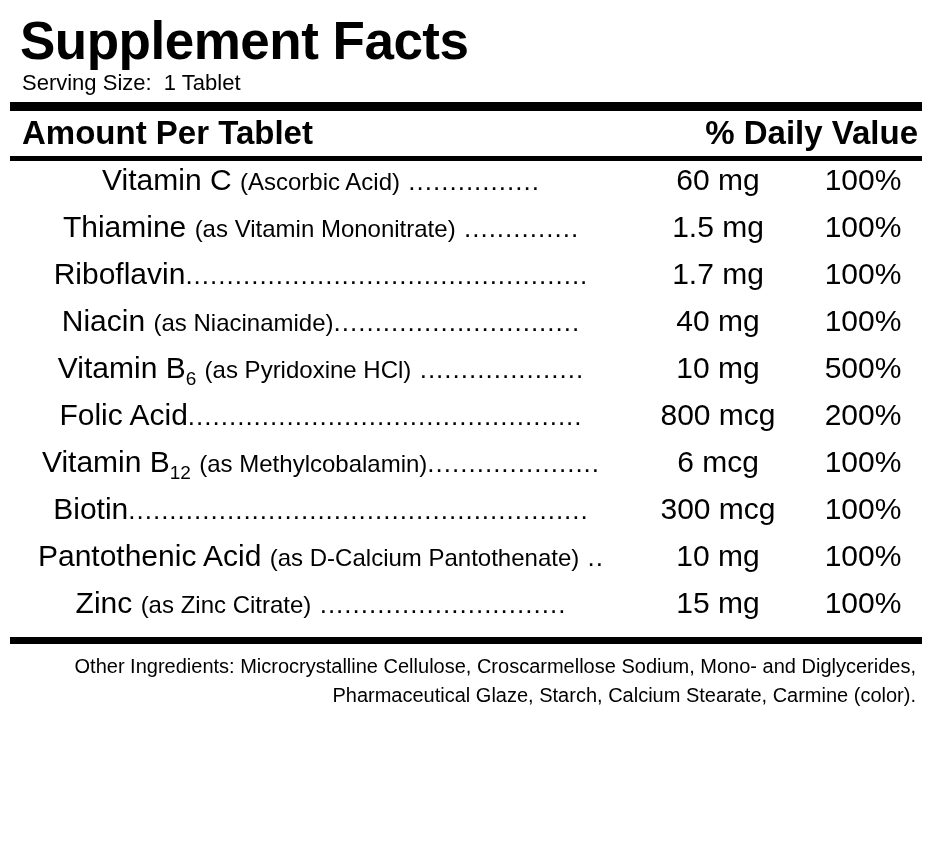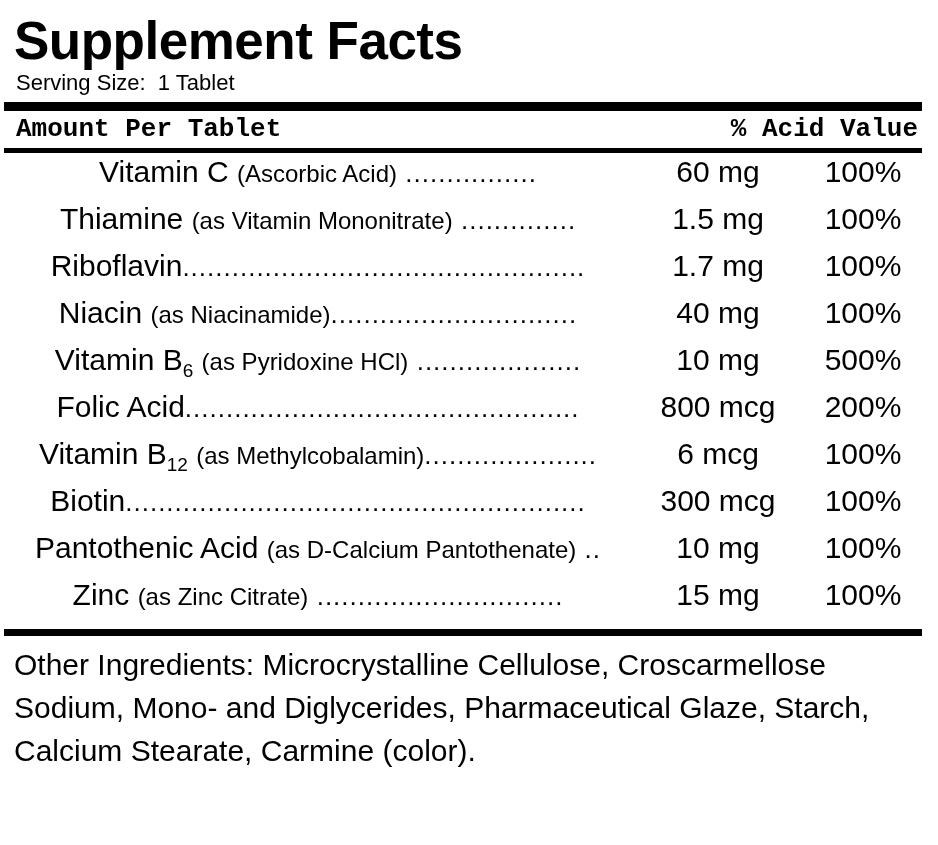--- a/index.html
+++ b/index.html
@@ -13,21 +13,21 @@
     font-family: "Liberation Sans", sans-serif;
     color: #000000;
     overflow: hidden;
   }
 
   .panel {
     position: relative;
     width: 938px;
     height: 845px;
     box-sizing: border-box;
-    padding: 10px 14px 0 2px;
+    padding: 10px 14px 0 8px;
   }
 
   .title {
     font-size: 53px;
     font-weight: bold;
     letter-spacing: -0.5px;
     line-height: 1.02;
     margin: 4px 0 0 12px;
   }
 
@@ -51,24 +51,23 @@
   .rule-bottom {
     height: 7px;
     background: #000;
     margin: 4px 2px 0 2px;
   }
 
   .header-row {
     display: flex;
     justify-content: space-between;
     align-items: baseline;
-    font-size: 26px;
+    font-size: 33px;
     font-weight: bold;
     padding: 3px 6px 4px 14px;
-    font-family: Liberation Mono, monospace;
   }
 
   table.facts {
     width: 100%;
     border-collapse: collapse;
     table-layout: fixed;
     margin-top: 2px;
   }
   table.facts td {
     font-size: 30px;
@@ -108,40 +107,40 @@
   .subscript {
     font-size: 19px;
     vertical-align: sub;
   }
   .leader {
     letter-spacing: 1px;
     font-size: 26px;
   }
 
   .other {
-    font-size: 30px;
+    font-size: 20px;
     line-height: 1.42;
     padding: 8px 8px 0 12px;
-    text-align: left;
+    text-align: right;
   }
 </style>
 </head>
 <body>
 
 <div class="panel">
 
   <div class="title">Supplement Facts</div>
 
   <div class="serving">Serving Size:  1 Tablet</div>
 
   <div class="rule-thick"></div>
 
   <div class="header-row">
     <span>Amount Per Tablet</span>
-    <span>% Acid Value</span>
+    <span>% Daily Value</span>
   </div>
 
   <div class="rule-thin"></div>
 
   <table class="facts">
     <tbody>
       <tr class="row">
         <td class="name-cell"><span class="nm">Vitamin C</span> <span class="sub">(Ascorbic Acid)</span> <span class="leader">................</span></td>
         <td class="amt-cell">60 mg</td>
         <td class="dv-cell">100%</td>

